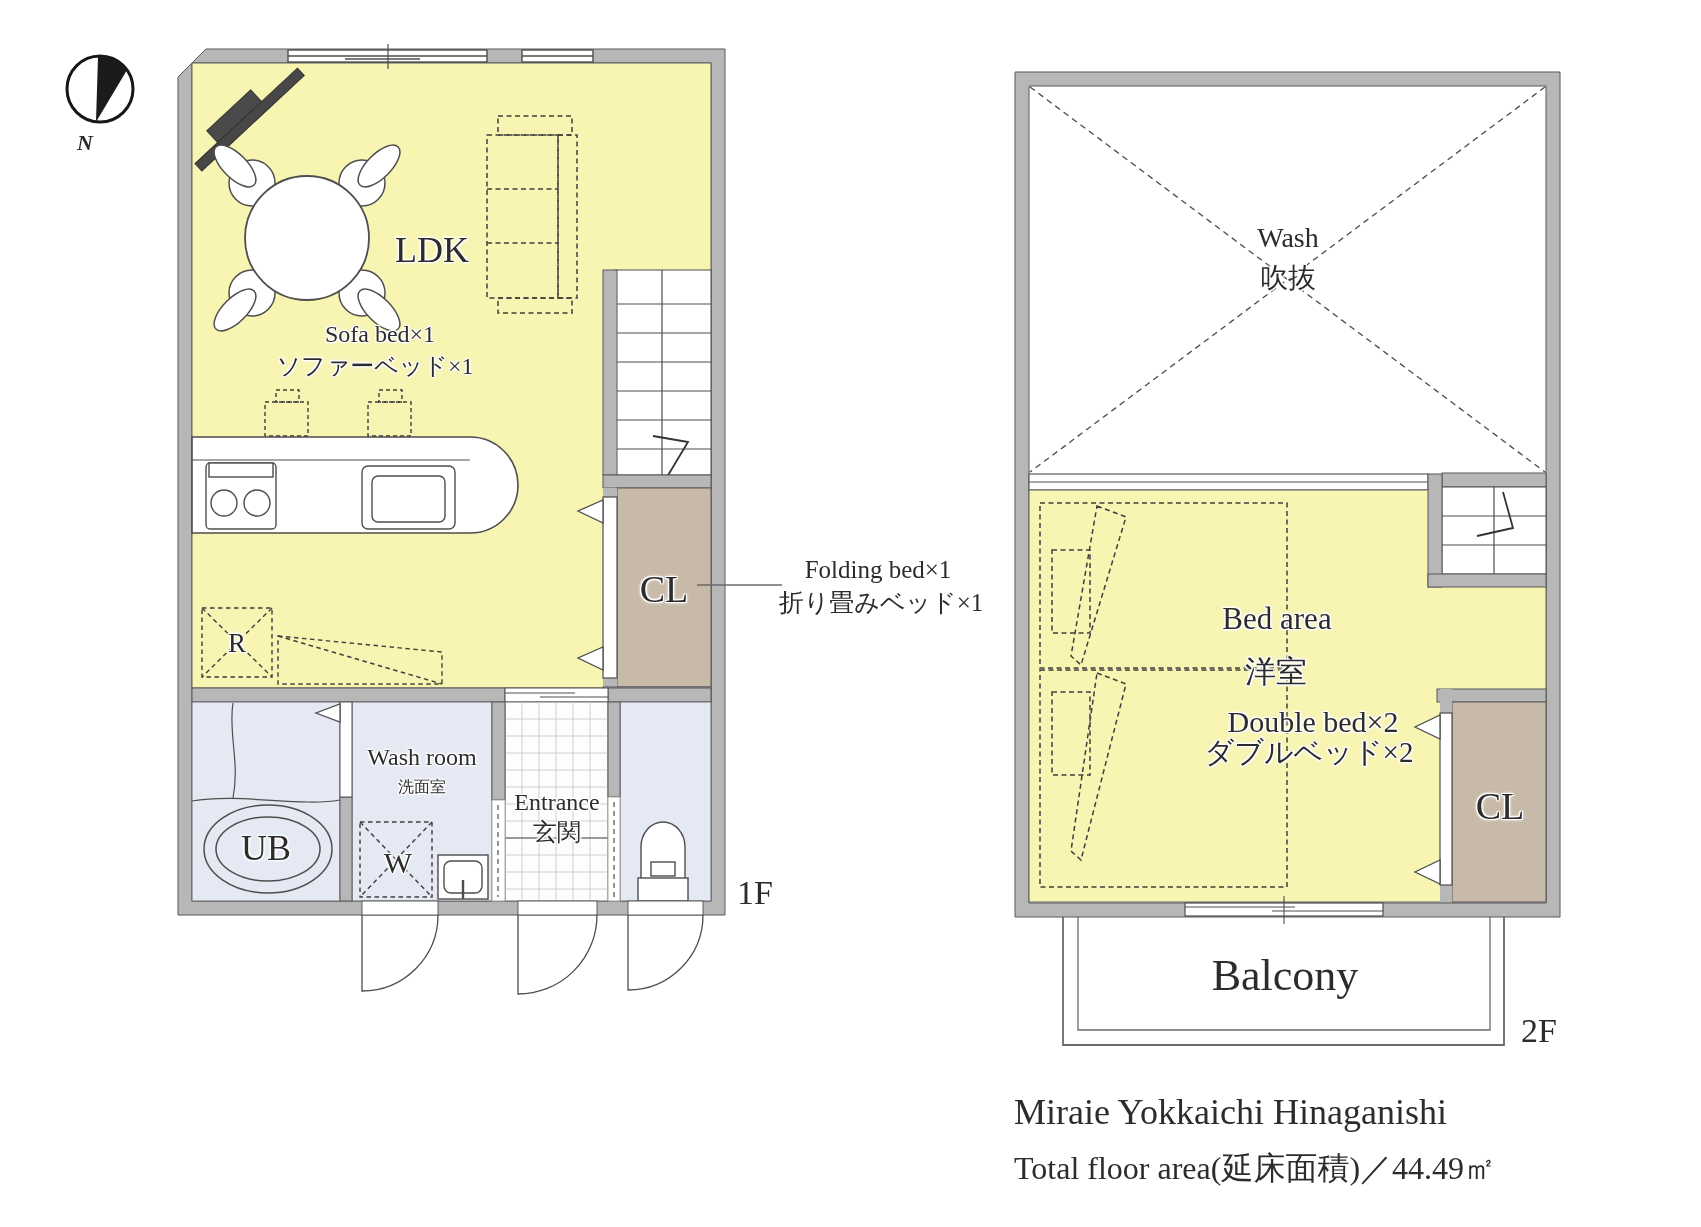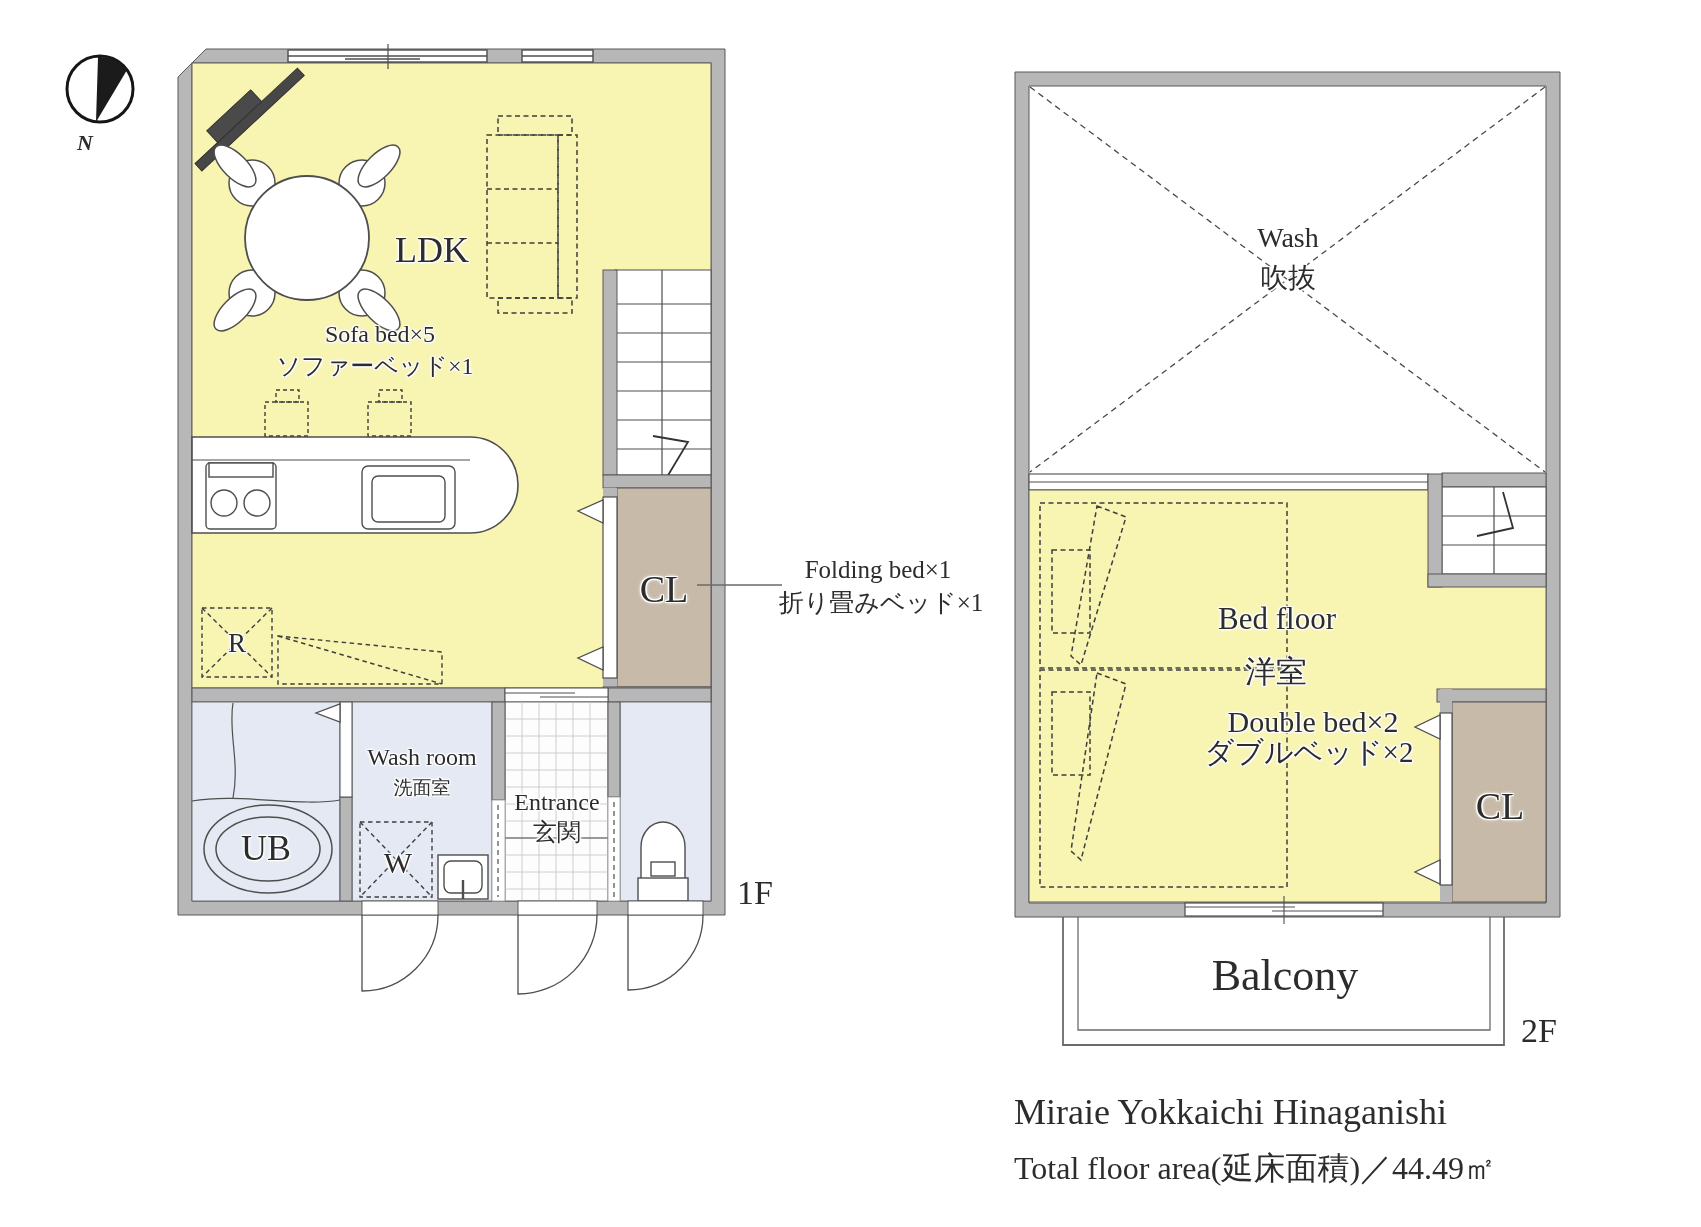--- a/index.html
+++ b/index.html
@@ -266,37 +266,37 @@
     <g fill="none" stroke="#6a6a6a">
       <path d="M 1063,917 V 1045 H 1504 V 917" stroke-width="1.8"></path>
       <path d="M 1078,917 V 1030 H 1490 V 917" stroke-width="1.3"></path>
     </g>
   </g>
 </svg>
 
   <div class="lbl italic" style="left:85px;top:143px;font-size:22px;">N</div>
 
   <div class="lbl" style="left:432px;top:250px;font-size:36px;">LDK</div>
-  <div class="lbl" style="left:380px;top:334px;font-size:24px;">Sofa bed×5</div>
+  <div class="lbl" style="left:380px;top:334px;font-size:24px;">Sofa bed×1</div>
   <div class="lbl" style="left:375px;top:366px;font-size:24px;text-align:center;">ソファーベッド×1</div>
   <div class="lbl" style="left:237px;top:643px;font-size:27px;">R</div>
   <div class="lbl" style="left:664px;top:589px;font-size:38px;">CL</div>
   <div class="lbl" style="left:878px;top:569px;font-size:25px;">Folding bed×1</div>
   <div class="lbl" style="left:881px;top:602px;font-size:25px;">折り畳みベッド×1</div>
   <div class="lbl" style="left:266px;top:848px;font-size:36px;">UB</div>
   <div class="lbl" style="left:422px;top:757px;font-size:24px;">Wash room</div>
-  <div class="lbl" style="left:422px;top:787px;font-size:19px;">洗面室</div>
+  <div class="lbl" style="left:422px;top:787px;font-size:16px;">洗面室</div>
   <div class="lbl" style="left:398px;top:863px;font-size:30px;">W</div>
   <div class="lbl" style="left:557px;top:802px;font-size:24px;">Entrance</div>
   <div class="lbl" style="left:557px;top:832px;font-size:24px;">玄関</div>
   <div class="lbl" style="left:755px;top:893px;font-size:34px;">1F</div>
 
   <div class="lbl" style="left:1288px;top:238px;font-size:28px;">Wash</div>
   <div class="lbl" style="left:1288px;top:278px;font-size:28px;">吹抜</div>
-  <div class="lbl" style="left:1277px;top:618px;font-size:31px;">Bed floor</div>
+  <div class="lbl" style="left:1277px;top:618px;font-size:31px;">Bed area</div>
   <div class="lbl" style="left:1276px;top:671px;font-size:31px;">洋室</div>
   <div class="lbl" style="left:1313px;top:722px;font-size:30px;">Double bed×2</div>
   <div class="lbl" style="left:1277px;top:752px;font-size:29px;margin-left:32px;">ダブルベッド×2</div>
   <div class="lbl" style="left:1500px;top:806px;font-size:38px;">CL</div>
   <div class="lbl" style="left:1285px;top:976px;font-size:44px;">Balcony</div>
   <div class="lbl" style="left:1539px;top:1031px;font-size:34px;">2F</div>
 
   <div class="lbl left" style="left:1014px;top:1112px;font-size:36px;font-family:Liberation Serif, serif;">Miraie Yokkaichi Hinaganishi</div>
   <div class="lbl left" style="left:1014px;top:1168px;font-size:32px;">Total floor area(延床面積)／44.49㎡</div>
 

